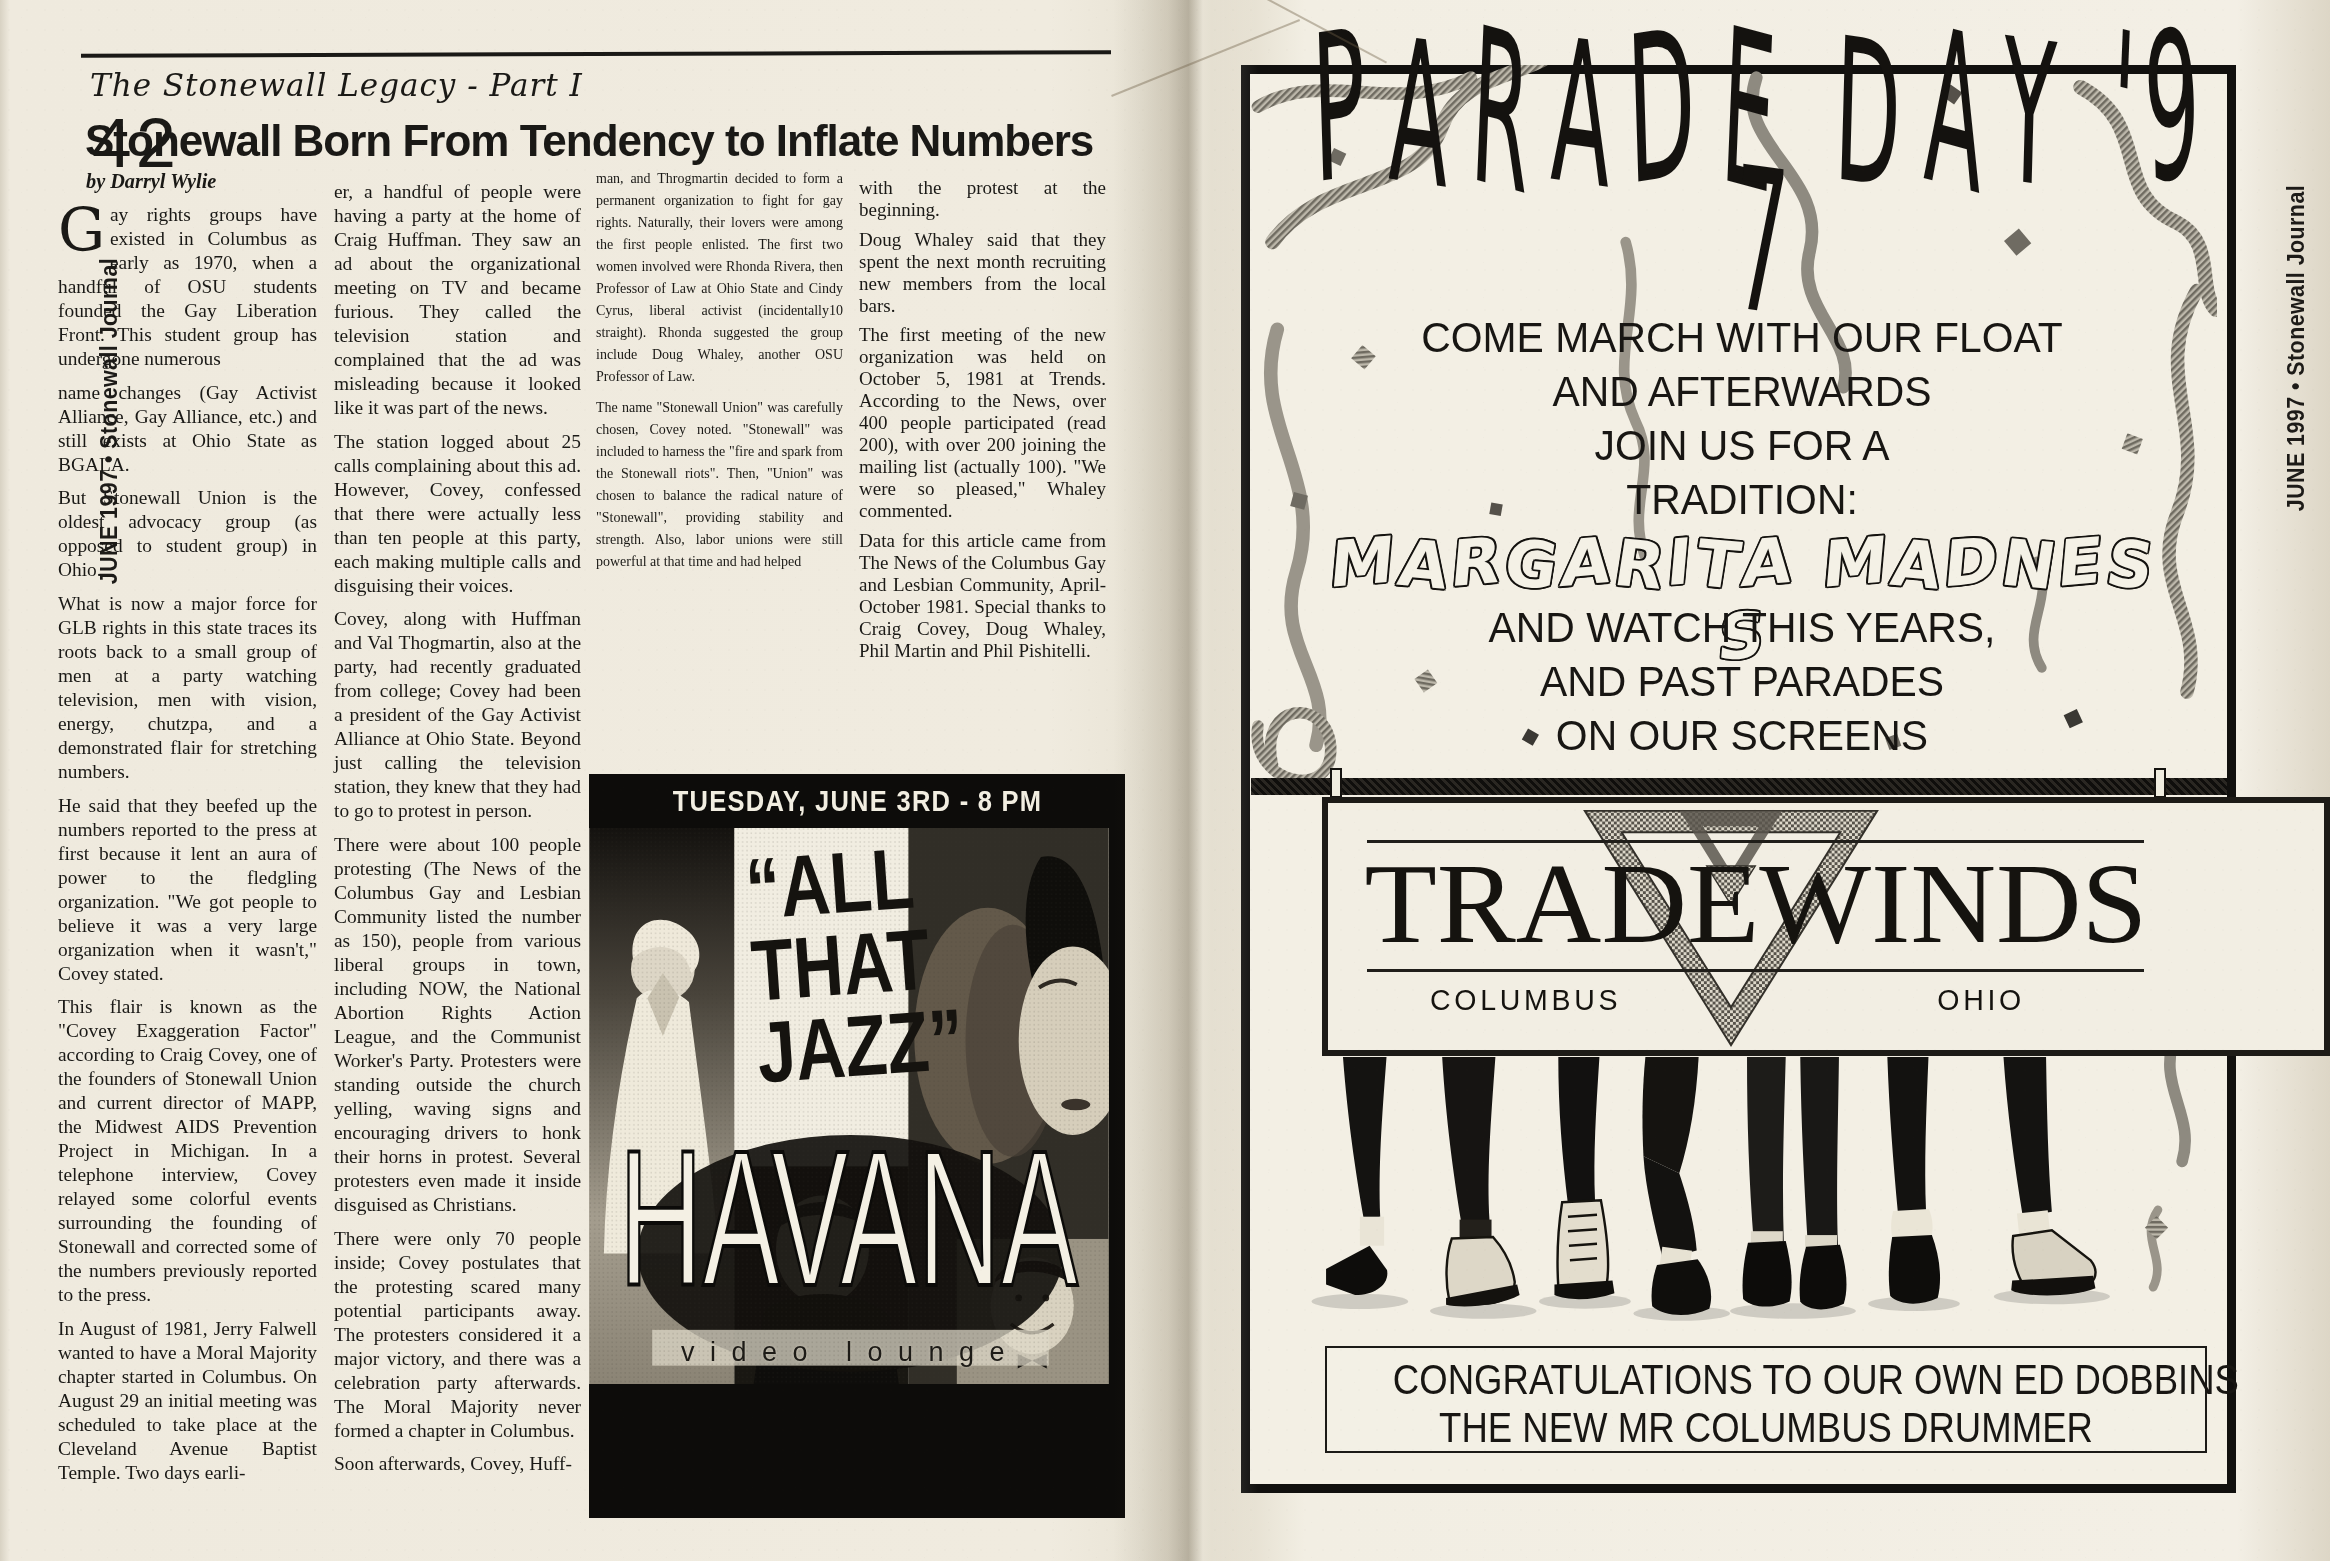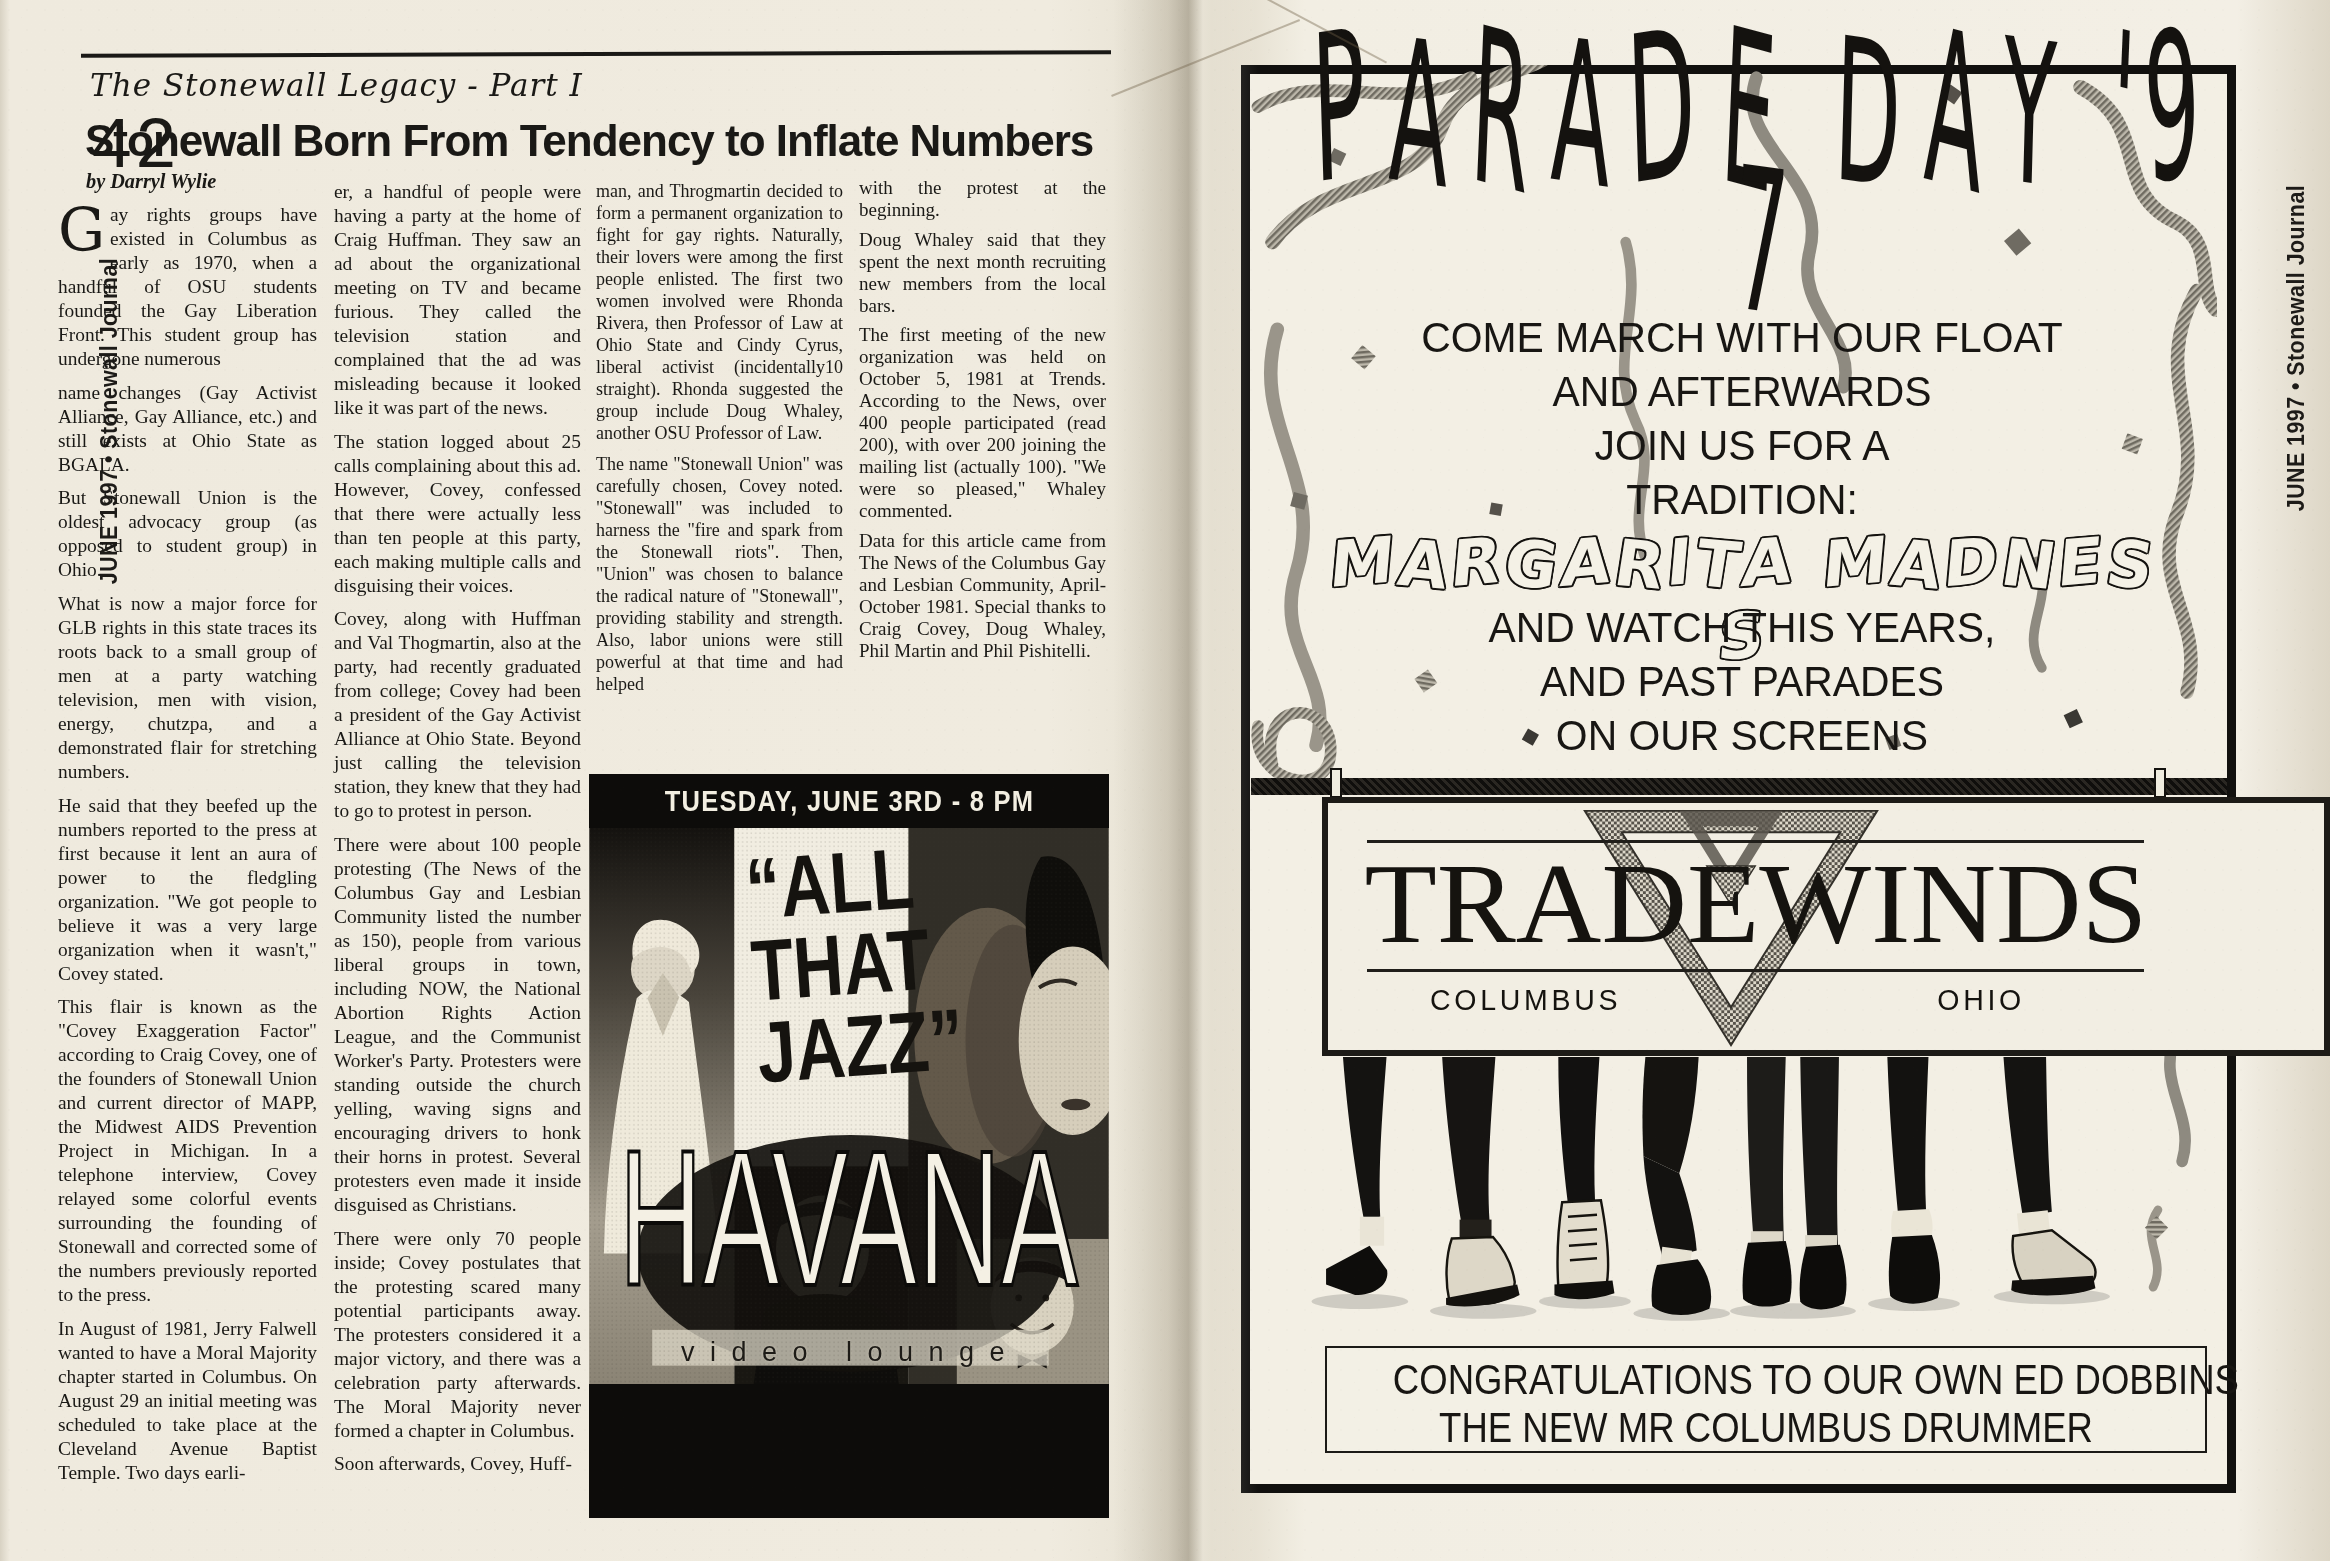--- a/index.html
+++ b/index.html
@@ -14,29 +14,29 @@
   .sidebar-left{width:382px;left:-81px;top:408px;transform:rotate(-90deg) scale(.97,1.05);}
   .sidebar-right{width:368px;left:2113px;top:335px;transform:rotate(-90deg) scale(.97,1.05);}
   .rule-top{position:absolute;left:81px;top:52px;width:1030px;height:3.9px;background:#1a1916;transform:rotate(-.2deg);}
   .kicker{position:absolute;left:90px;top:67px;font-family:"DejaVu Serif",serif;font-style:italic;font-size:31px;letter-spacing:1px;white-space:nowrap;}
   .headline{position:absolute;left:85px;top:116px;width:1035px;margin:0;font-family:"Liberation Sans",sans-serif;font-weight:700;font-size:44px;letter-spacing:-1px;white-space:nowrap;}
   .byline{position:absolute;left:86px;top:170px;font-size:20.3px;font-weight:700;font-style:italic;}
   .col{position:absolute;text-align:justify;font-size:19.4px;line-height:24px;}
   .col p{margin:0 0 9.7px 0;}
   .col1{left:58px;top:203px;width:259px;}
   .col2{left:334px;top:180px;width:247px;}
-  .col3{left:596px;top:180px;width:247px;font-size:18px;line-height:22px;}
+  .col3{left:596px;top:168px;width:247px;font-size:14px;line-height:22px;}
   .col3 p{margin-bottom:8.7px;}
   .col4{left:859px;top:177px;width:247px;font-size:19px;line-height:22px;}
   .col4 p{margin-bottom:7.7px;}
   .dropcap{float:left;font-size:59px;line-height:.82;padding:3.9px 4.8px 0 0;font-family:"DejaVu Serif",serif;}
   .credit{}
 
   
-  .havana{position:absolute;left:589px;top:774px;width:520px;height:744px;background:#0d0c0a;z-index:4;}
+  .havana{position:absolute;left:589px;top:774px;width:520px;height:744px;background:#0d0c0a;z-index:4;padding-left:16px;}
   .hv-banner{position:absolute;left:0;top:0;width:100%;height:54px;background:#0d0c0a;display:flex;align-items:center;justify-content:center;}
   .hv-banner span{font-family:"Liberation Sans",sans-serif;font-weight:700;font-size:30px;letter-spacing:1.5px;color:#f2eee1;transform:scaleX(.85);white-space:nowrap;}
   .hv-collage{position:absolute;left:0;top:54px;width:520px;height:556px;background:#b9b4a8;overflow:hidden;}
   .hv-jazz{position:absolute;left:145px;top:14.5px;width:174px;text-align:center;transform:rotate(-4deg);z-index:3;}
   .hv-jazz div{font-family:"Liberation Sans",sans-serif;font-weight:700;font-size:86px;line-height:82px;color:#15130f;transform:scaleX(.8);}
   .hv-logo-svg{position:absolute;left:14.5px;top:269px;z-index:4;}
   .hv-sub{position:absolute;left:44px;top:509px;width:435px;text-align:center;z-index:5;font-family:"Liberation Sans",sans-serif;font-size:27px;letter-spacing:15.5px;color:#1d1b17;text-shadow:0 0 2.9px #cfc9ba;}
 
   
   .fold{position:absolute;left:1113px;top:0;width:145px;height:1561px;z-index:6;

